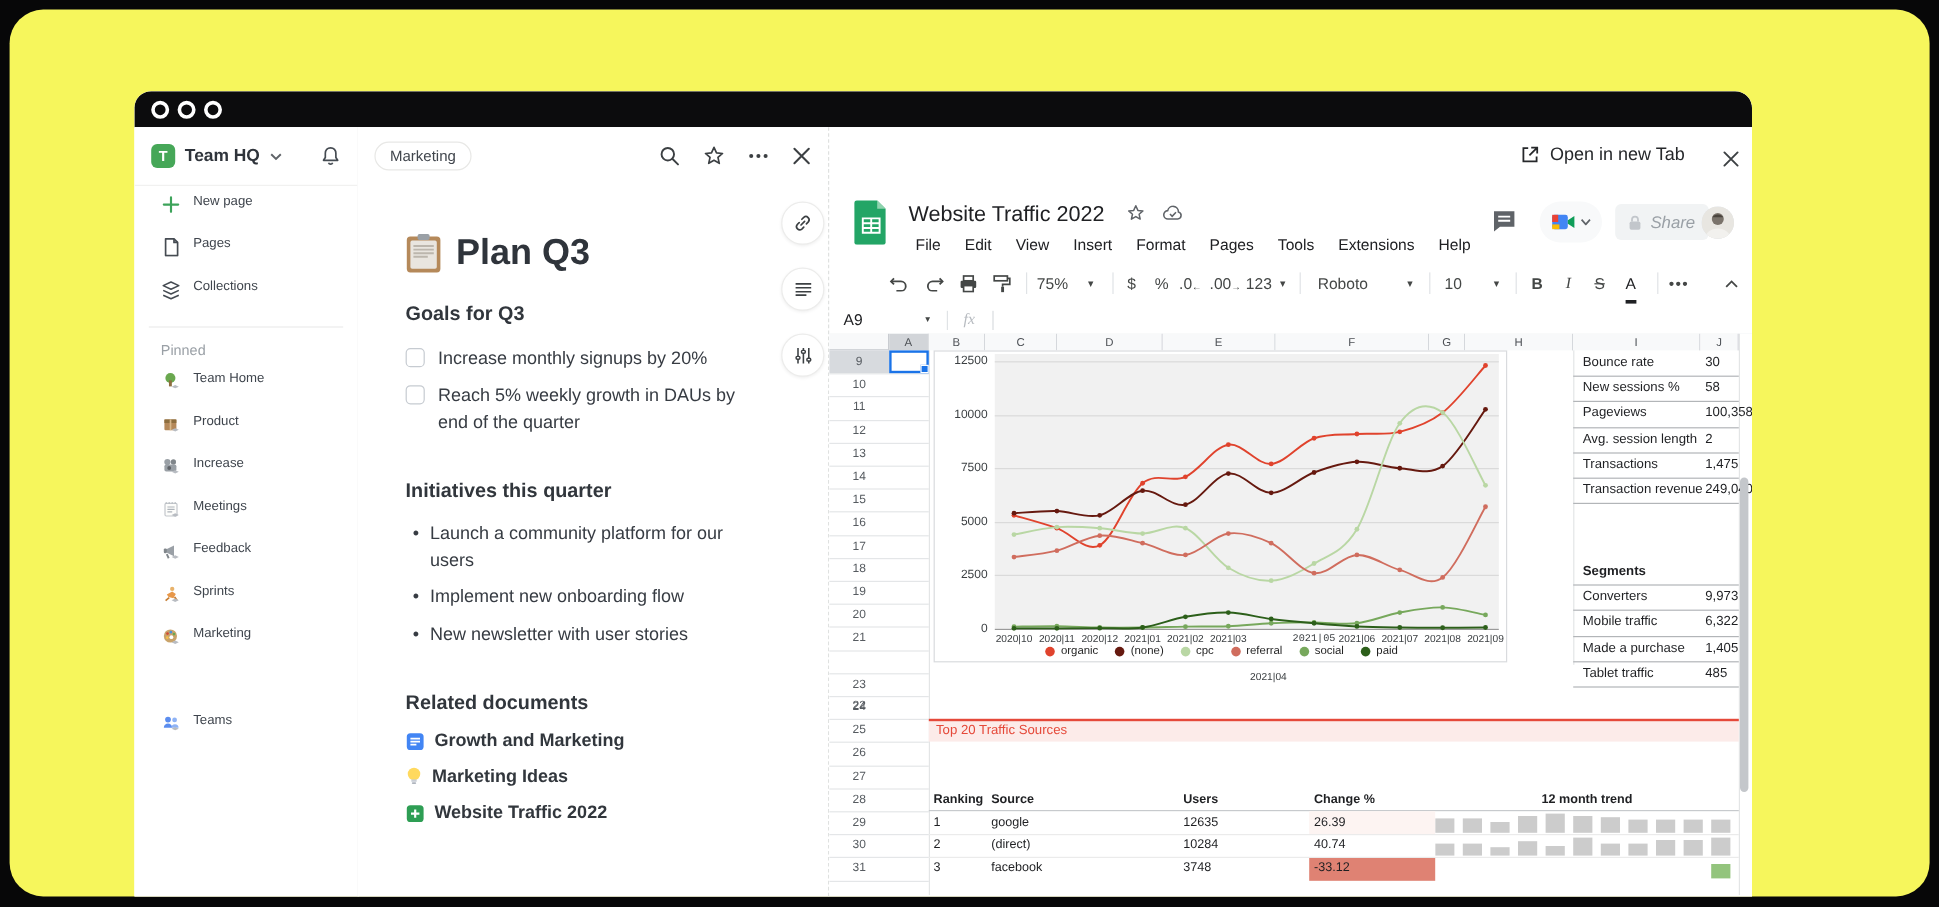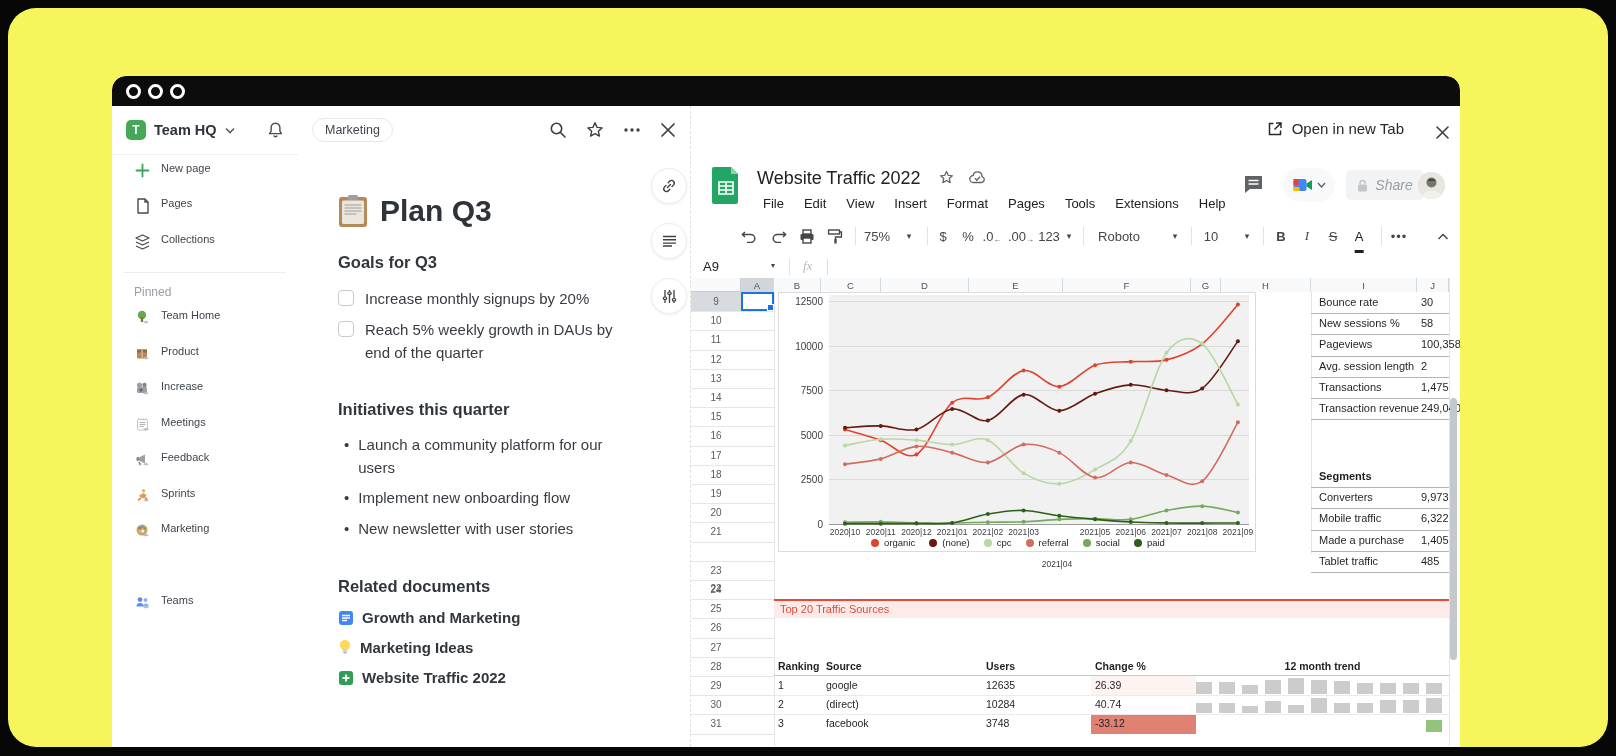--- a/index.html
+++ b/index.html
@@ -618,21 +618,21 @@
                 <circle cx="458.91999999999996" cy="229.9296" r="2" fill="#2c5f1a"></circle>
               </svg>
             <div id="chart-xlabels">
                 <div class="xlab" style="left: 66px;">2020|10</div>
                 <div class="xlab" style="left: 101.72px;">2020|11</div>
                 <div class="xlab" style="left: 137.44px;">2020|12</div>
                 <div class="xlab" style="left: 173.16px;">2021|01</div>
                 <div class="xlab" style="left: 208.88px;">2021|02</div>
                 <div class="xlab" style="left: 244.6px;">2021|03</div>
                 <div class="xlab" style="left: 278px; margin-top: 32px;">2021|04</div>
-                <div class="xlab" style="left: 316.04px;">2021|05</div>
+                <div class="xlab" style="left: 316.04px; font-family: Liberation Mono, monospace;">2021|05</div>
                 <div class="xlab" style="left: 351.76px;">2021|06</div>
                 <div class="xlab" style="left: 387.48px;">2021|07</div>
                 <div class="xlab" style="left: 423.2px;">2021|08</div>
                 <div class="xlab" style="left: 458.92px;">2021|09</div>
               </div>
             <div class="legend" id="chart-legend">
                 <span class="leg-it">
                   <span class="leg-dot" style="background: rgb(224, 67, 45);"></span>
                   <span>organic</span>
                 </span>

